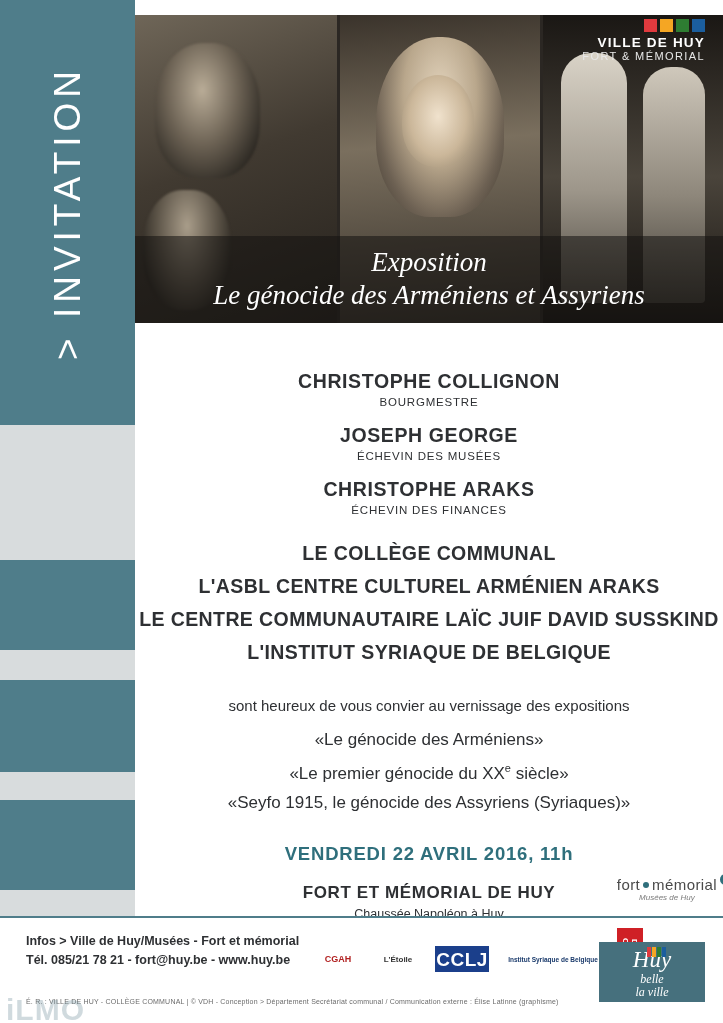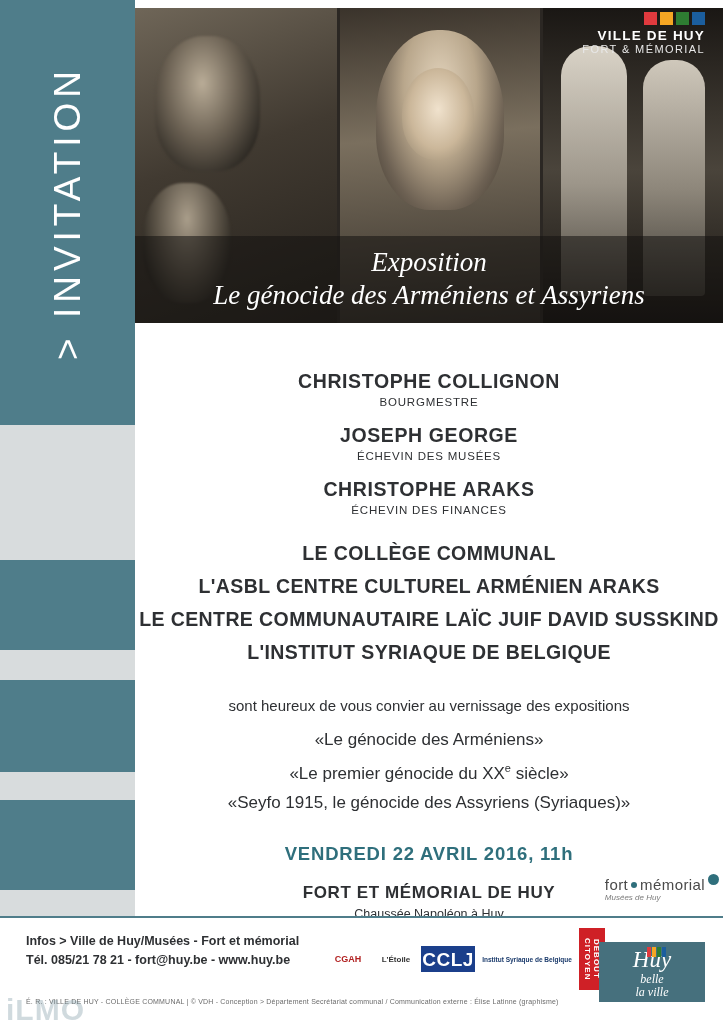--- a/index.html
+++ b/index.html
@@ -55,21 +55,21 @@
     color: #ffffff;
     font-size: 37px;
     letter-spacing: 5px;
     font-weight: 400;
     font-family: "Liberation Sans", sans-serif;
   }
 
   
   .photoband {
     position: absolute;
-    left: 135px; top: 8px;
+    left: 135px; top: 15px;
     width: 588px; height: 418px;
     background: #2b2723;
     overflow: hidden;
   }
   .ph {
     position: absolute;
     top: 0; height: 323px;
     overflow: hidden;
   }
   .ph1 { left: 0; width: 202px; background: linear-gradient(160deg,#6f6658 0%,#413a31 45%,#24201b 100%); }
@@ -234,22 +234,22 @@
     letter-spacing: 0.6px;
   }
   .addr {
     margin-top: 4px;
     font-size: 12.5px;
   }
 
   
   .fortmem {
     position: absolute;
-    right: 18px; bottom: 14px;
-    text-align: left;
+    right: 6px; bottom: 14px;
+    text-align: center;
   }
   .fortmem .fm1 {
     font-size: 15px;
     color: #4a4a4a;
     letter-spacing: 0.4px;
   }
   .fortmem .fm1 .dot {
     display: inline-block;
     width: 6px; height: 6px;
     border-radius: 50%;
@@ -295,24 +295,24 @@
   .credits {
     position: absolute;
     left: 26px; top: 80px;
     font-size: 7px;
     color: #6b6b6b;
     letter-spacing: 0.2px;
   }
 
   .logos {
     position: absolute;
-    left: 325px; top: 10px;
+    left: 315px; top: 10px;
     display: flex;
     align-items: center;
-    gap: 4px;
+    gap: 16px;
     height: 62px;
   }
   .logo-box {
     display: flex;
     align-items: center;
     justify-content: center;
     font-size: 8px;
     font-weight: bold;
     color: #333;
     text-align: center;

